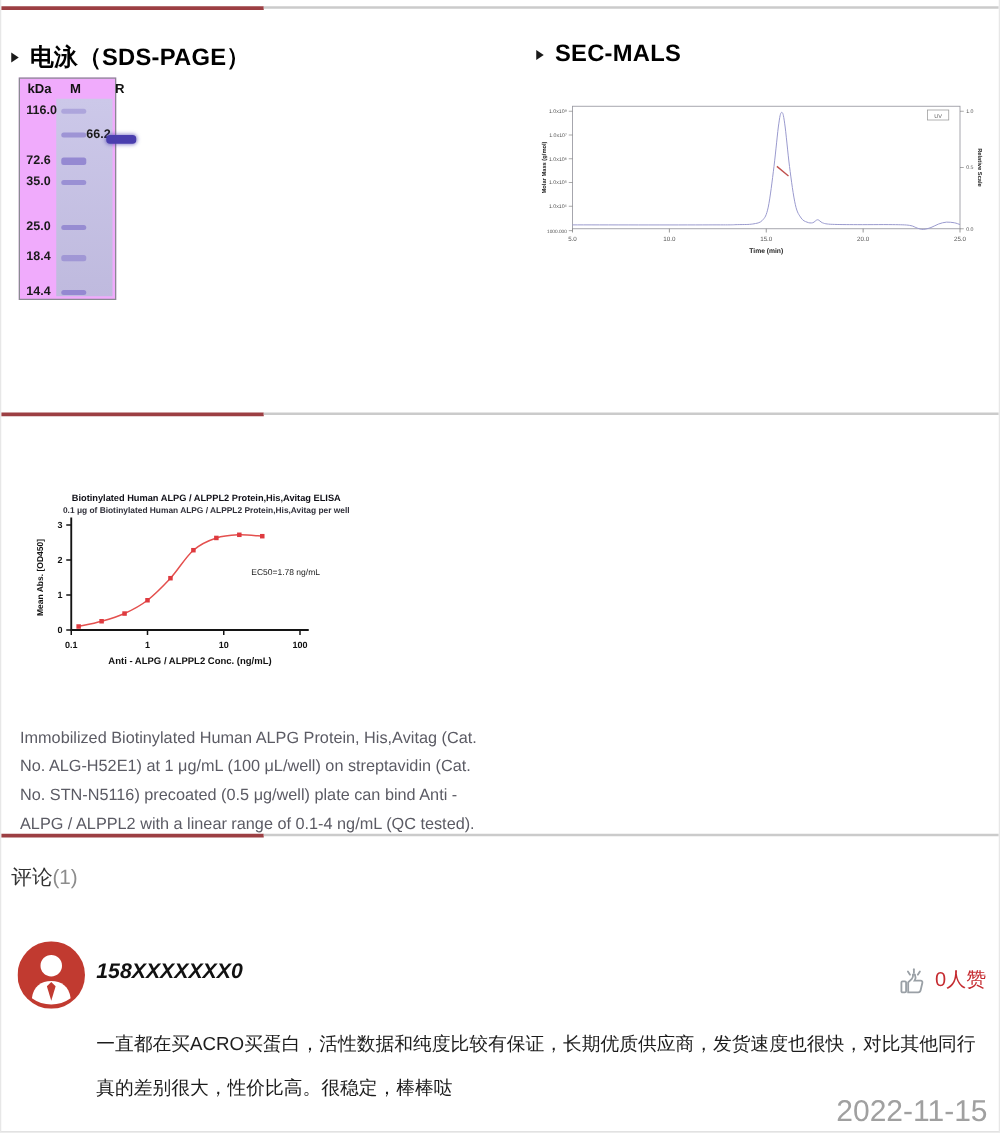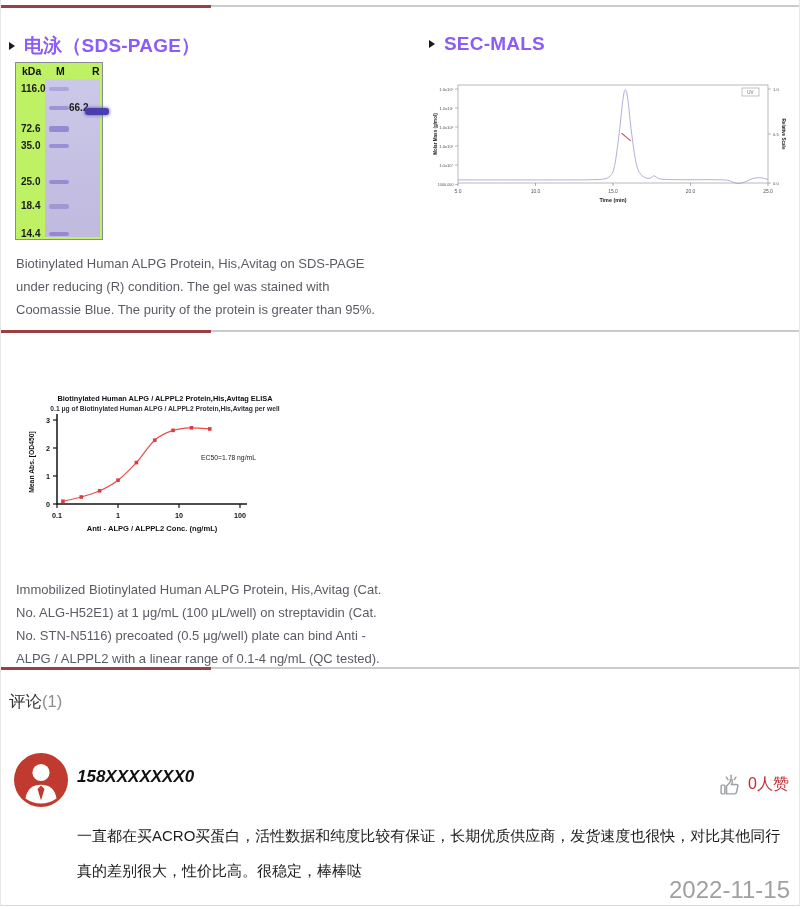--- a/index.html
+++ b/index.html
@@ -2,25 +2,25 @@
 <html><head>
 <meta charset="utf-8">
 <style>
   html,body{margin:0;padding:0;background:#fff;}
   body{width:800px;height:909px;font-family:"Liberation Sans","DejaVu Sans",sans-serif;position:relative;}
   #page{position:relative;width:800px;height:906px;background:#fff;box-sizing:border-box;
         border-left:1px solid #e7e7e7;border-right:1px solid #e7e7e7;border-bottom:1px solid #d9d9d9;overflow:hidden;}
   .divider{position:absolute;left:0;width:100%;height:3px;}
   .divider .red{position:absolute;left:0;top:0;width:210px;height:3px;background:#9c3f43;}
   .divider .gray{position:absolute;left:210px;top:0;right:0;height:2px;background:#cbcbcb;}
-  .sec-header{position:absolute;display:flex;align-items:center;gap:9px;font-size:19px;font-weight:600;color:#8b5cf6;letter-spacing:.2px;}
+  .sec-header{position:absolute;display:flex;align-items:center;gap:9px;font-size:19px;font-weight:600;color:#000000;letter-spacing:.2px;}
   .tri{width:0;height:0;border-left:6px solid #1a1a1a;border-top:4.5px solid transparent;border-bottom:4.5px solid transparent;flex:0 0 auto;}
   .caption{position:absolute;font-size:13px;line-height:23px;color:#5b5b64;}
   
-  #gel{position:absolute;left:14px;top:62px;width:88px;height:178px;border:1px solid #8a8a92;background:#bef264;box-sizing:border-box;}
+  #gel{position:absolute;left:14px;top:62px;width:78px;height:178px;border:1px solid #8a8a92;background:#f0abfc;box-sizing:border-box;}
   .gel-h{position:absolute;top:2px;font-size:10.5px;font-weight:700;color:#111;}
   .gel-area{position:absolute;left:29px;top:16px;right:2px;bottom:2px;background:linear-gradient(#ccc8e9,#bfbade);}
   .gel-lab{position:absolute;left:5px;width:26px;font-size:10px;font-weight:700;color:#1a1a1a;}
   .gel-band{position:absolute;left:33px;width:20px;background:#8f83cf;border-radius:2px;}
   .gel-sample{position:absolute;left:69px;width:24px;background:#4a3eae;border-radius:3px;box-shadow:0 0 3px 1px rgba(74,62,174,.55);}
   
   #comments-title{position:absolute;left:8px;top:691px;font-size:16.5px;color:#333;}
   #comments-title .cnt{color:#8d8d8d;}
   #avatar{position:absolute;left:13px;top:753px;width:54px;height:54px;}
   #username{position:absolute;left:76px;top:767px;font-size:17px;font-weight:700;color:#111;font-style:italic;}
@@ -60,21 +60,20 @@
       <div class="gel-band" style="top: 81px; height: 4px; opacity: 0.8;"></div>
       <div class="gel-lab" style="top: 113px;">25.0</div>
       <div class="gel-band" style="top: 117px; height: 4px; opacity: 0.85;"></div>
       <div class="gel-lab" style="top: 137px;">18.4</div>
       <div class="gel-band" style="top: 140.5px; height: 5px; opacity: 0.65;"></div>
       <div class="gel-lab" style="top: 165px;">14.4</div>
       <div class="gel-band" style="top: 169px; height: 4px; opacity: 0.9;"></div>
       <div class="gel-sample" style="top: 45px; height: 7px;"></div>
     </div>
 
-  <div class="caption" style="left:15px;top:252px;width:372px">Biotinylated Human ALPG Protein, His,Avitag on SDS-PAGE under reducing (R) condition. The gel was stained with Coomassie Blue. The purity of the protein is greater than 95%.</div>
 
   <div class="sec-header" style="left:428px;top:33px">
     <span class="tri"></span>
     <span>SEC-MALS</span>
   </div>
 
   <svg id="secmals-svg" width="360" height="134" viewBox="0 0 360 134" style="position:absolute;left:427px;top:77px">
       <rect x="30" y="8" width="310" height="98" fill="#ffffff" stroke="#9a9aa2" stroke-width="0.7"></rect>
       <path d="M30.0,102.9C48.1,102.9 116.5,103.0 138.5,102.9C160.5,102.9 155.8,102.9 161.8,102.7C167.7,102.6 170.8,102.7 174.2,102.2C177.5,101.6 179.8,101.5 181.9,99.3C184.0,97.0 185.0,95.9 186.6,88.7C188.1,81.5 189.8,67.3 191.2,56.1C192.6,44.9 194.0,28.7 195.1,21.5C196.1,14.3 196.6,12.9 197.4,12.9C198.2,12.9 198.7,14.3 199.7,21.5C200.8,28.7 202.2,45.2 203.6,56.1C205.0,67.0 206.7,79.9 208.3,86.8C209.8,93.7 211.4,95.0 212.9,97.4C214.5,99.7 216.0,100.1 217.6,100.7C219.1,101.4 220.8,101.5 222.2,101.2C223.6,100.9 224.8,98.8 226.1,98.8C227.4,98.8 228.3,100.6 229.9,101.2C231.6,101.8 232.0,102.1 236.2,102.4C240.3,102.6 246.5,102.7 254.8,102.7C263.0,102.8 278.3,102.6 285.8,102.7C293.2,102.8 296.3,102.8 299.7,103.3C303.1,103.8 304.1,105.0 305.9,105.5C307.7,106.0 308.7,106.6 310.6,106.5C312.4,106.4 314.7,105.8 316.8,105.0C318.8,104.3 320.9,102.9 322.9,102.2C325.0,101.4 327.1,100.9 329.2,100.7C331.2,100.6 333.5,100.9 335.4,101.2C337.2,101.5 339.2,102.4 340.0,102.6" fill="none" stroke="#9a9ace" stroke-width="0.8"></path>
       <path d="M193.5,56.1L202.8,63.8" fill="none" stroke="#c0504d" stroke-width="1.1"></path>

